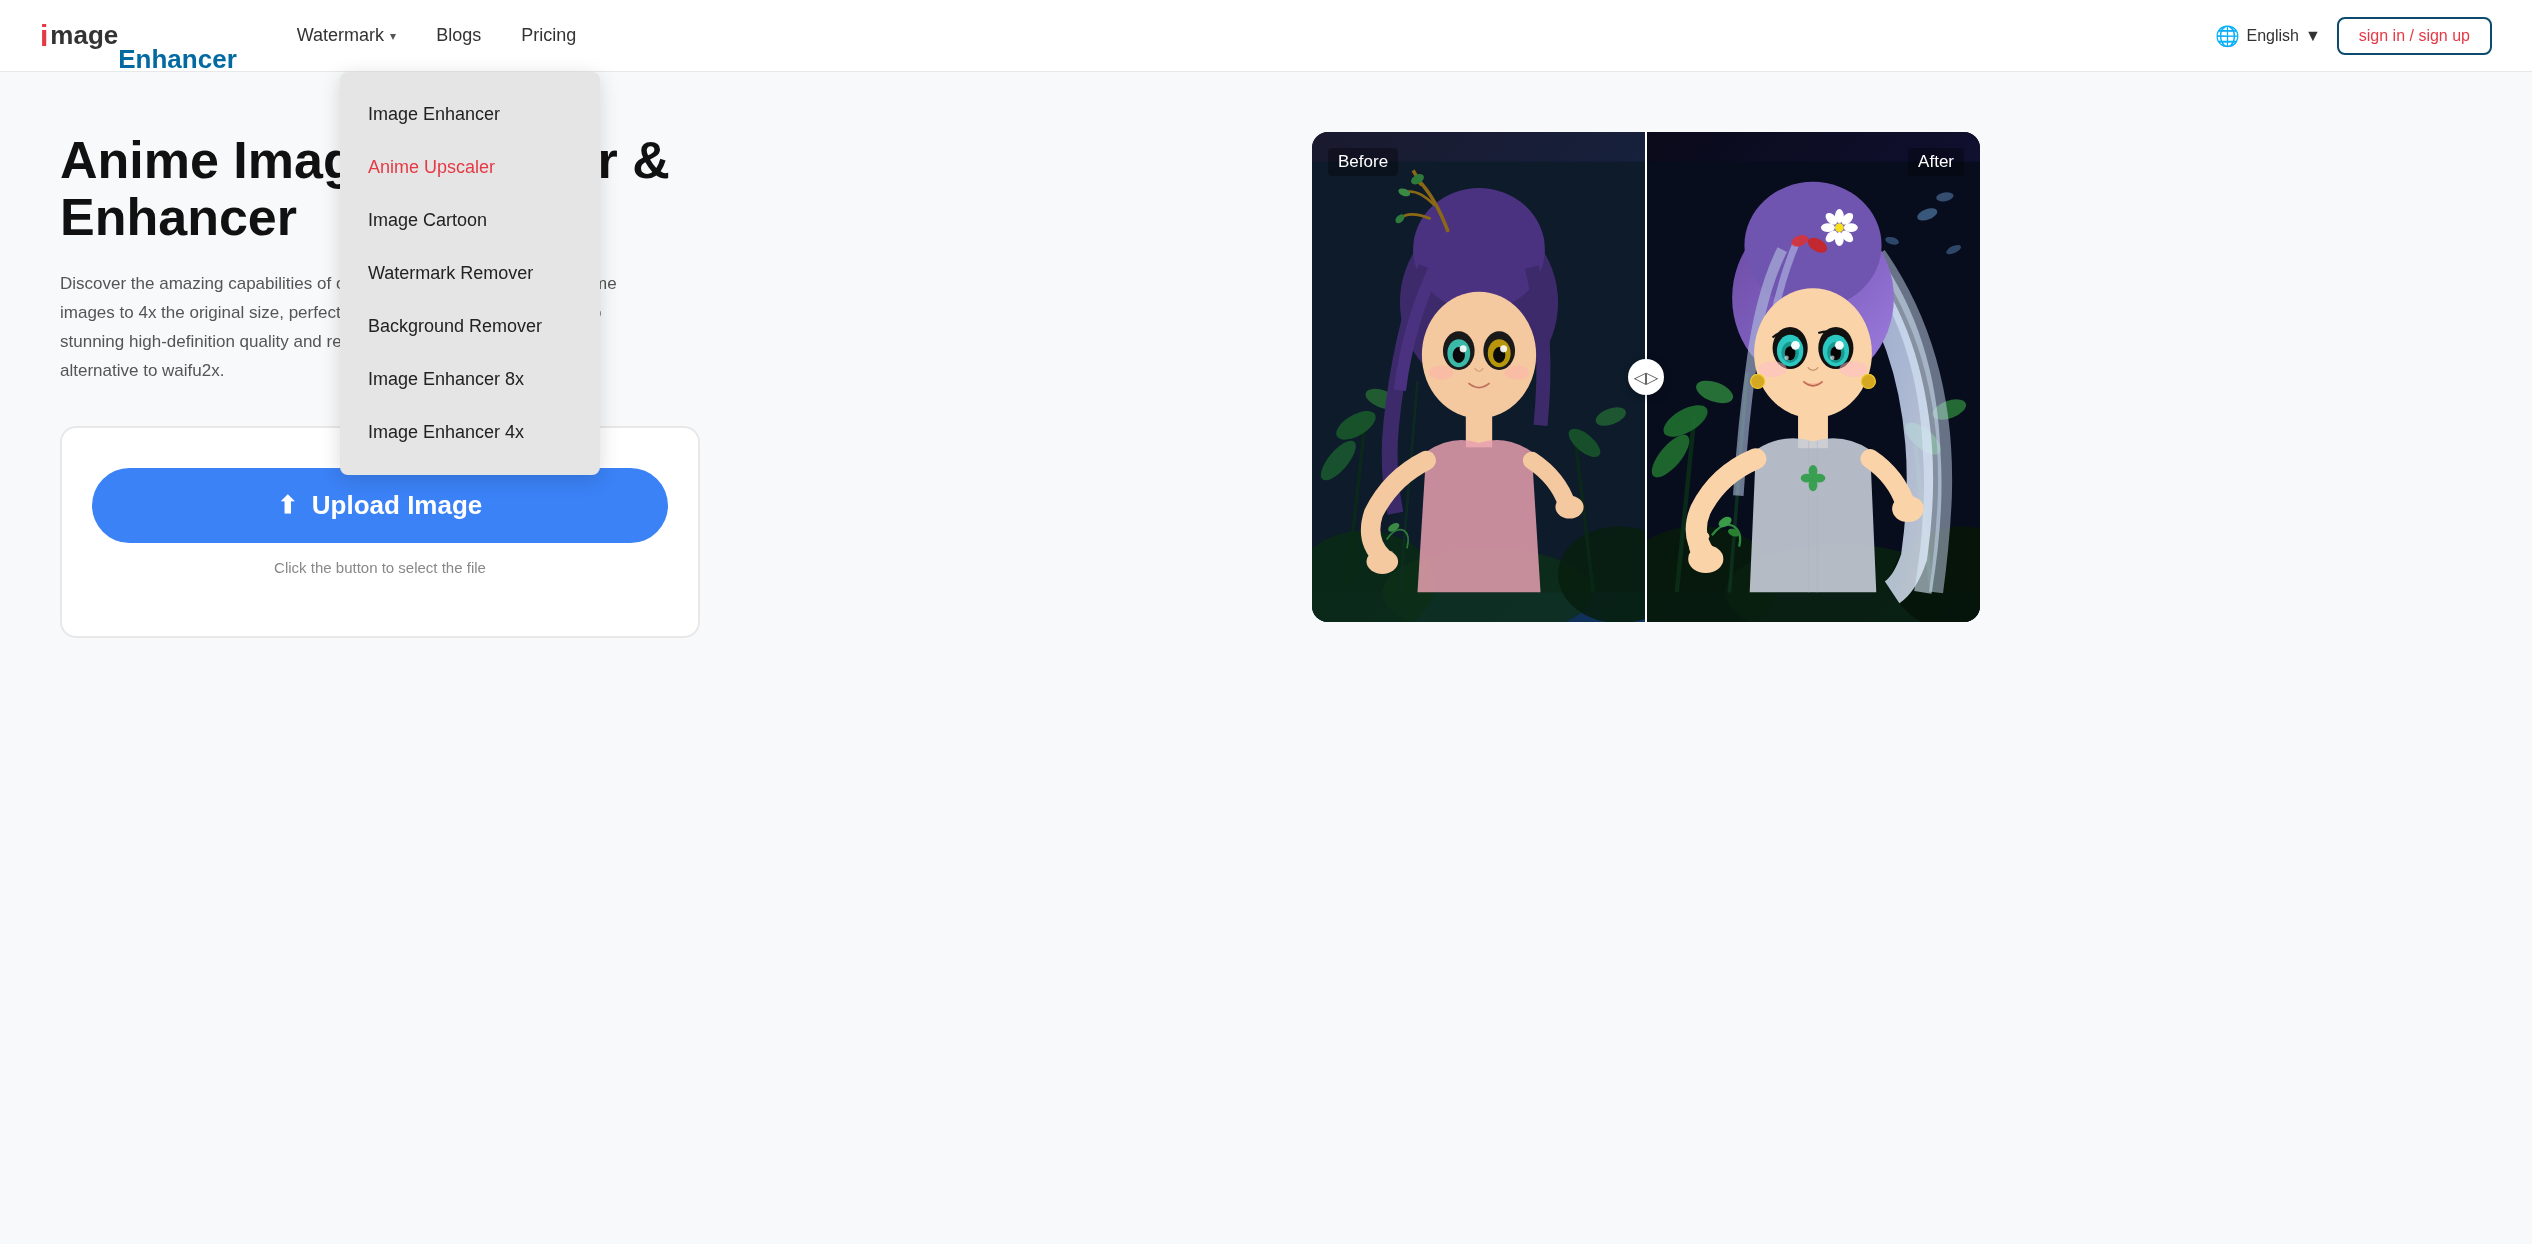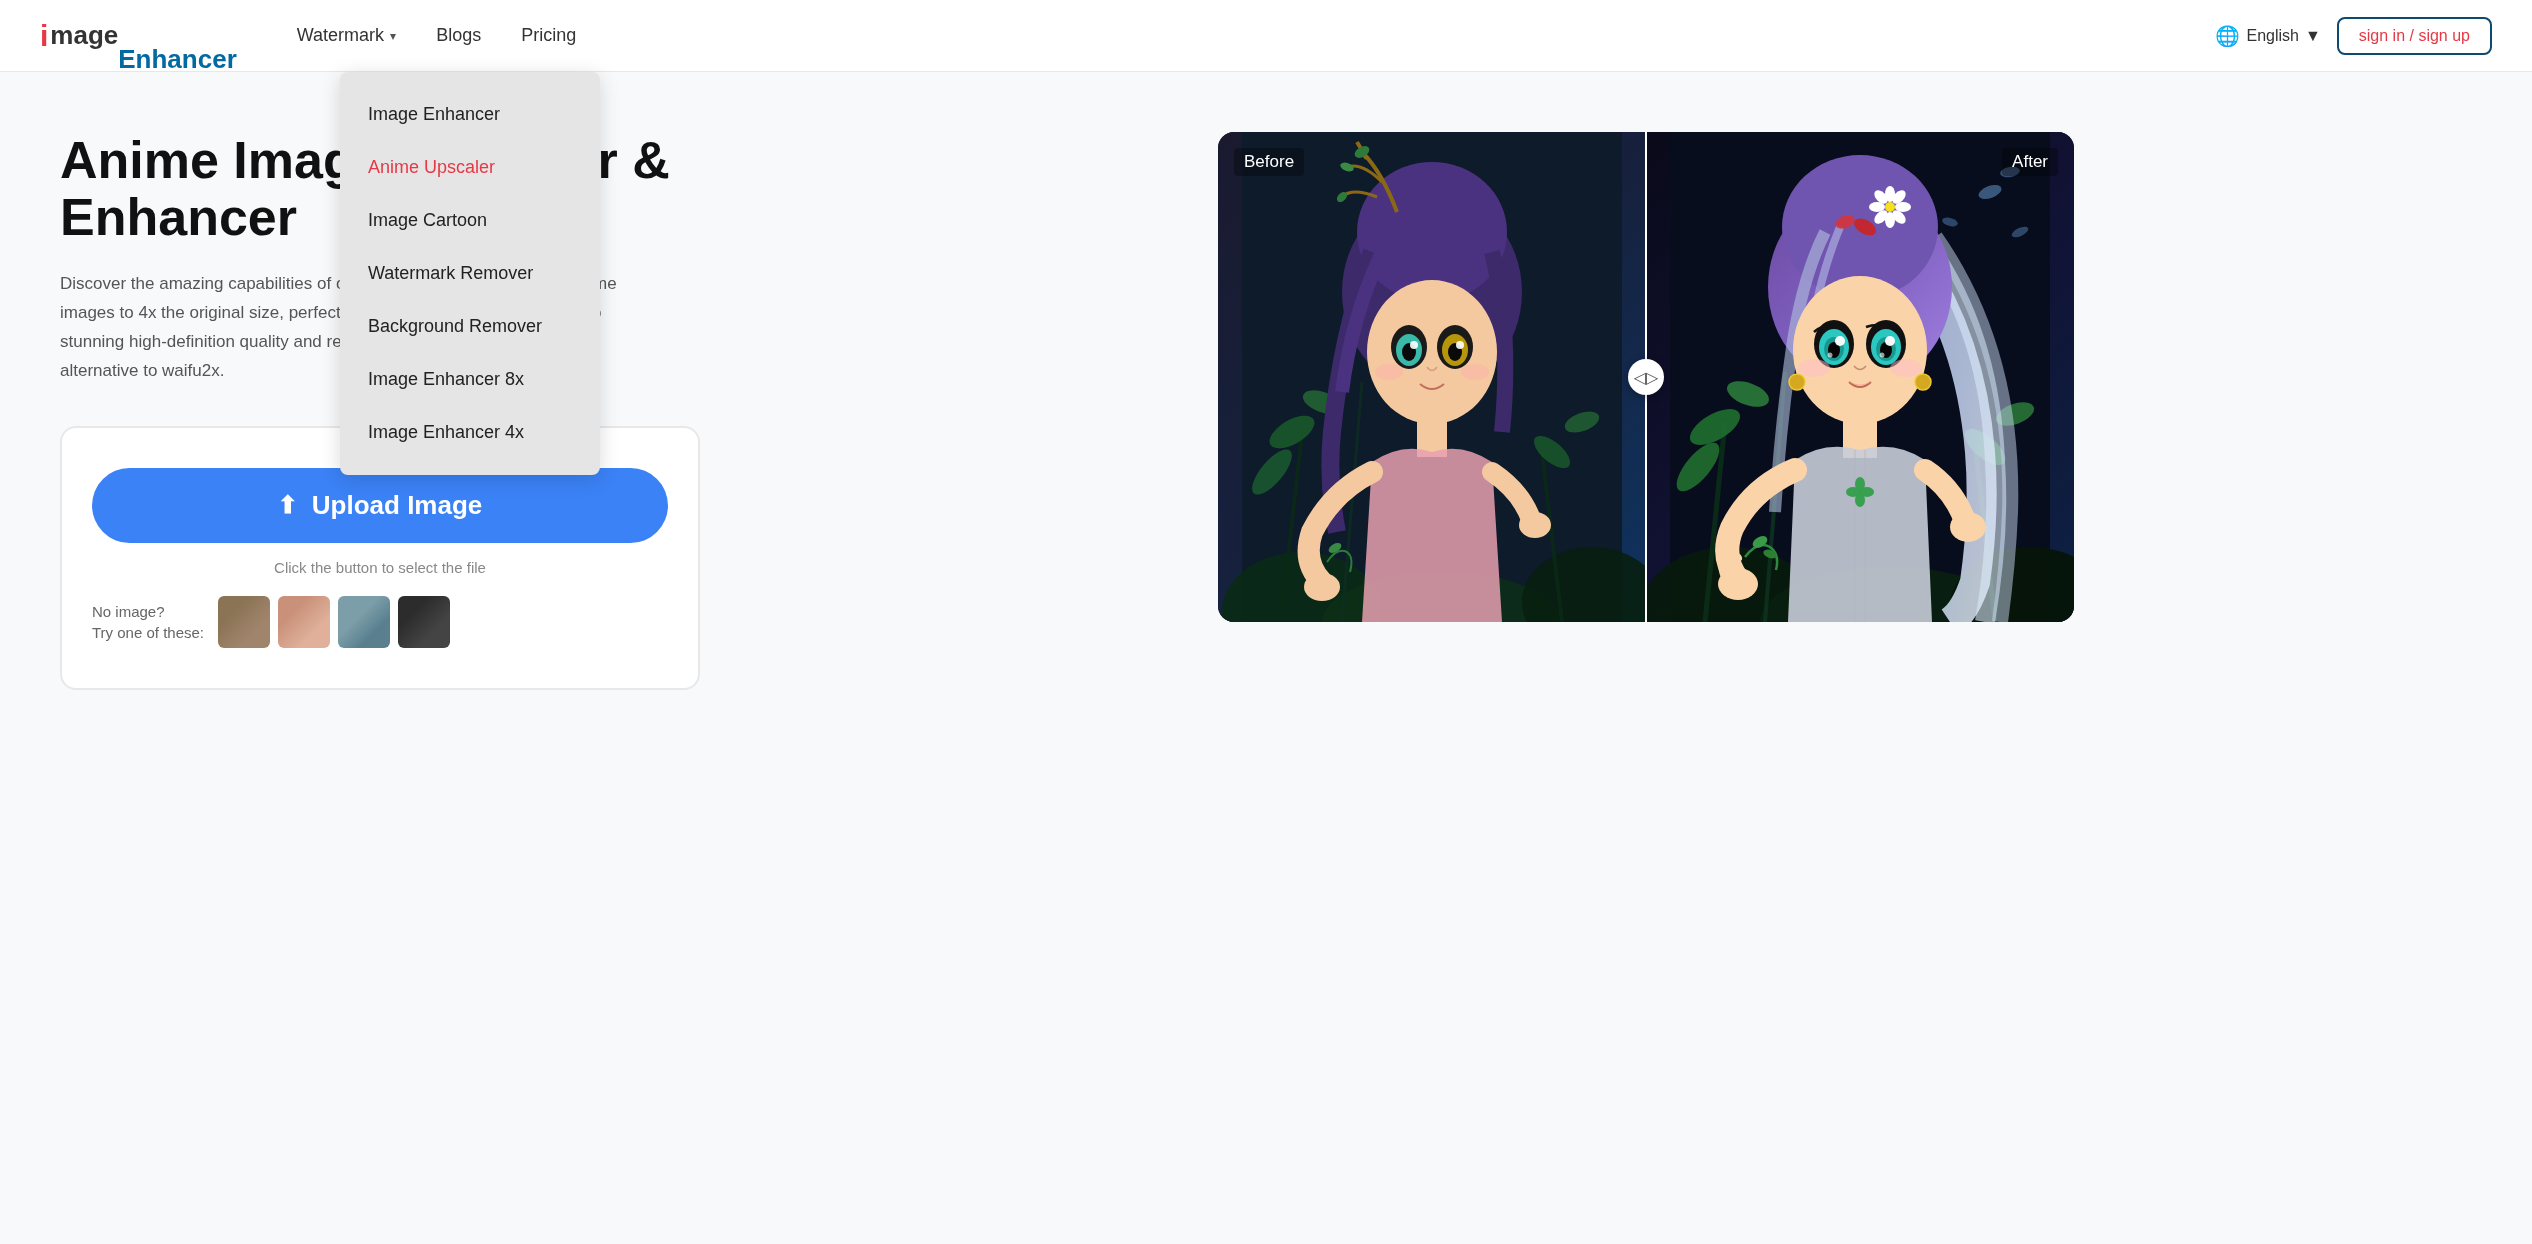--- a/index.html
+++ b/index.html
@@ -202,21 +202,21 @@
 
     
     .right-panel {
       flex: 1;
       display: flex;
       align-items: flex-start;
       justify-content: center;
     }
     .image-comparison {
       position: relative;
-      width: 856px;
+      width: 668px;
       height: 490px;
       border-radius: 16px;
       overflow: hidden;
       background: #1a1a2e;
       padding-left: 40px;
     }
     .before-half {
       position: absolute;
       left: 0;
       top: 0;
@@ -330,29 +330,20 @@
   <div class="left-panel">
     <h1 class="page-title">Anime Image Upscaler &amp; Enhancer</h1>
     <p class="page-description">Discover the amazing capabilities of our Image Enhancer. Enhance anime images to 4x the original size, perfect for wallpapers. Improve artwork to stunning high-definition quality and reveal hidden details. The best alternative to waifu2x.</p>
 
     <div class="upload-box">
       <button class="upload-btn">
         <span class="upload-icon">⬆</span>
         <span>Upload Image</span>
       </button>
       <p class="upload-hint">Click the button to select the file</p>
-      <div class="no-image-row">
-        <span class="no-image-label">No image?<br>Try one of these:</span>
-        <div class="sample-images">
-          <div class="sample-img sample-img-1"></div>
-          <div class="sample-img sample-img-2"></div>
-          <div class="sample-img sample-img-3"></div>
-          <div class="sample-img sample-img-4"></div>
-        </div>
-      </div>
     </div>
   </div>
 
   <div class="right-panel">
     <div class="image-comparison">
 
       <div class="before-half">
         <svg class="anime-svg" viewBox="0 0 380 490" xmlns="http://www.w3.org/2000/svg">
 
           <rect width="380" height="490" fill="#0d1b2a"></rect>

